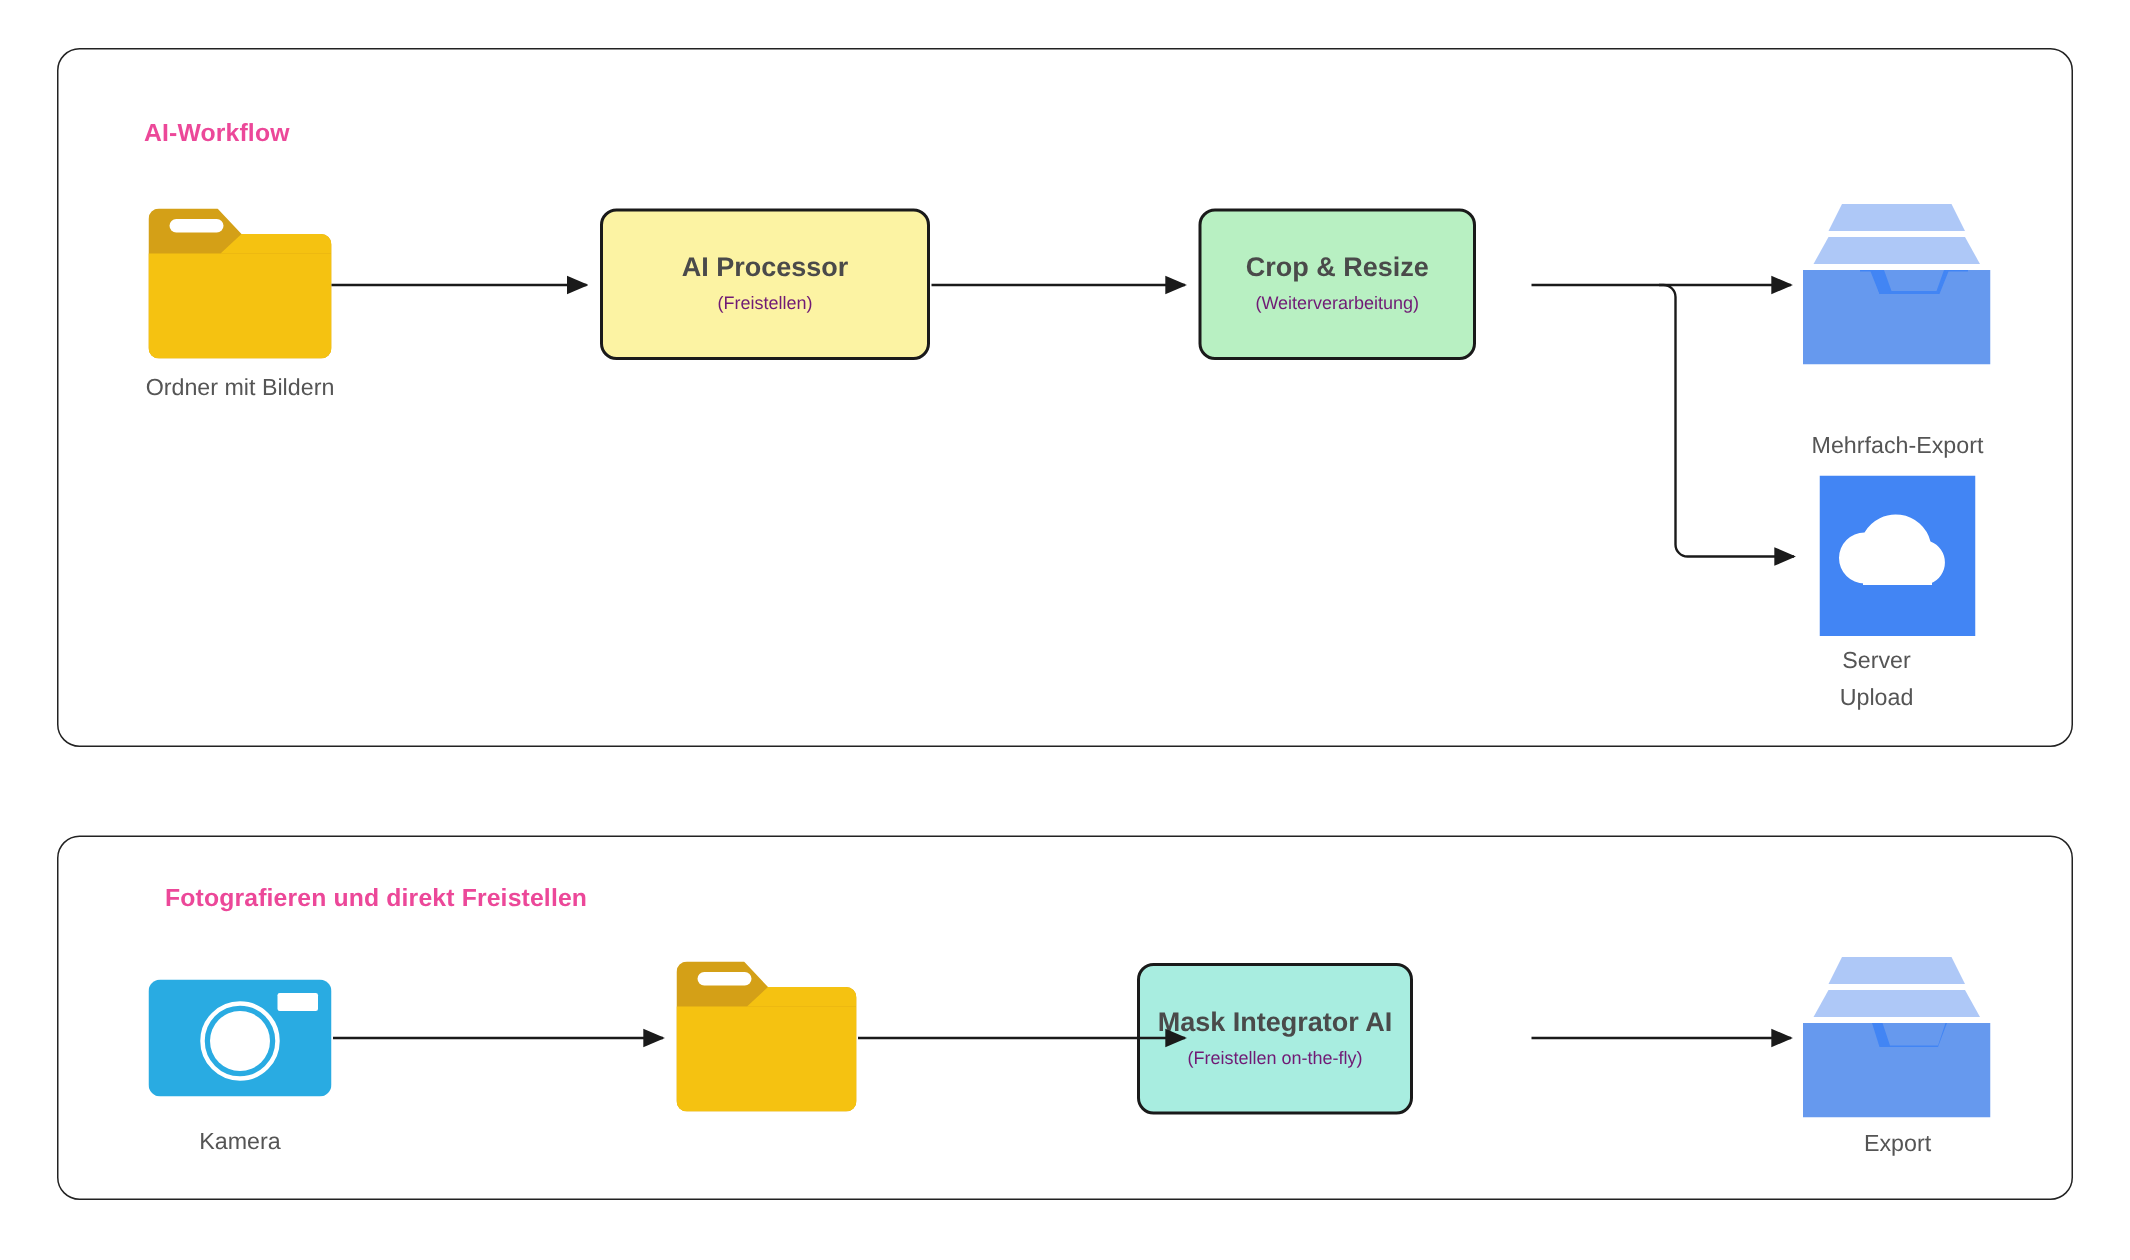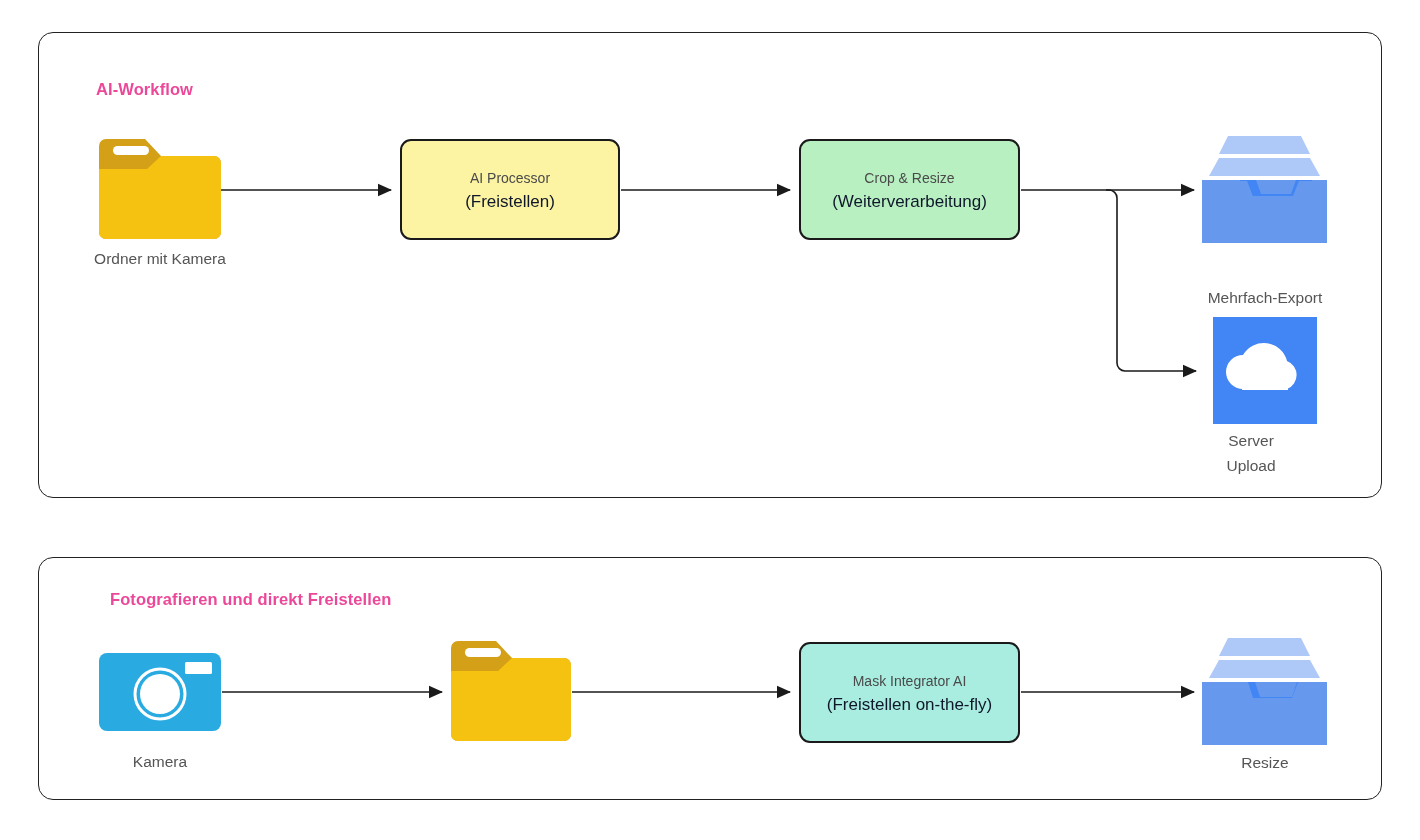--- a/index.html
+++ b/index.html
@@ -58,36 +58,36 @@
     position: absolute;
     border: 2.2px solid #1a1a1a;
     border-radius: 11px;
     box-sizing: border-box;
     display: flex;
     flex-direction: column;
     align-items: center;
     justify-content: center;
   }
   .proc-title {
-    font-size: 14px;
-    font-weight: normal;
+    font-size: 18px;
+    font-weight: bold;
     color: #4a4a4a;
     line-height: 24px;
     white-space: nowrap;
   }
   .proc-sub {
-    font-size: 17px;
+    font-size: 12px;
     font-weight: normal;
-    color: #0f172a;
+    color: #701a75;
     line-height: 24px;
     white-space: nowrap;
   }
   #box-ai      { left: 400px; top: 139px; width: 220px; height: 101px; background: #FCF3A3; }
-  #box-crop    { left: 799px; top: 139px; width: 221px; height: 101px; background: #B8F0C2; }
-  #box-mask    { left: 799px; top: 642px; width: 221px; height: 101px; background: #A8EDE0; }
+  #box-crop    { left: 799px; top: 139px; width: 185px; height: 101px; background: #B8F0C2; }
+  #box-mask    { left: 758px; top: 642px; width: 184px; height: 101px; background: #A8EDE0; }
 
   
   .icon-wrap { position: absolute; }
 
   
   .arrow-layer {
     position: absolute;
     left: 0; top: 0;
     width: 1420px; height: 840px;
     pointer-events: none;
@@ -102,21 +102,21 @@
   <div class="card-title" id="title-workflow">AI-Workflow</div>
 
   <div class="icon-wrap" style="left:99px; top:139px;">
     <svg width="122" height="100" viewBox="0 0 122 100">
       <path d="M0,7 A7,7 0 0 1 7,0 L46,0 L62,17 L115,17 A7,7 0 0 1 122,24 L122,93 A7,7 0 0 1 115,100 L7,100 A7,7 0 0 1 0,93 Z" fill="#D4A017"></path>
       <rect x="14" y="7" width="36" height="9" rx="4.5" fill="#ffffff"></rect>
       <path d="M0,30 L122,30 L122,93 A7,7 0 0 1 115,100 L7,100 A7,7 0 0 1 0,93 Z" fill="#F5C211"></path>
       <path d="M0,30 L48,30 L62,17 L115,17 A7,7 0 0 1 122,24 L122,30 Z" fill="#F5C211"></path>
     </svg>
   </div>
-  <div class="node-label" style="left:40px; top:246px; width:240px;">Ordner mit Kamera</div>
+  <div class="node-label" style="left:40px; top:246px; width:240px;">Ordner mit Bildern</div>
 
   <div class="proc-box" id="box-ai">
     <div class="proc-title">AI Processor</div>
     <div class="proc-sub">(Freistellen)</div>
   </div>
 
   <div class="proc-box" id="box-crop">
     <div class="proc-title">Crop &amp; Resize</div>
     <div class="proc-sub">(Weiterverarbeitung)</div>
   </div>
@@ -172,21 +172,21 @@
   </div>
 
   <div class="icon-wrap" style="left:1202px; top:630px;">
     <svg width="125" height="115" viewBox="0 0 125 115">
       <polygon points="17,26 108,26 99,8 26,8" fill="#AEC8F7"></polygon>
       <polygon points="7,48 118,48 108,30 17,30" fill="#AEC8F7"></polygon>
       <path d="M0,52 L125,52 L125,115 L0,115 Z" fill="#6699EE"></path>
       <polygon points="38,52 53,52 58,67 90,67 95,52 110,52 110,52 96,52 90,68 51,68 46,52" fill="#4285F4"></polygon>
     </svg>
   </div>
-  <div class="node-label" style="left:1145px; top:750px; width:240px;">Resize</div>
+  <div class="node-label" style="left:1145px; top:750px; width:240px;">Export</div>
 
   <svg class="arrow-layer">
     <defs>
       <marker id="ah" markerWidth="9" markerHeight="9" refX="8.2" refY="4.5" orient="auto" markerUnits="strokeWidth">
         <path d="M0,0.6 L9,4.5 L0,8.4 Z" fill="#1a1a1a"></path>
       </marker>
     </defs>
 
     <line x1="221" y1="190" x2="391" y2="190" stroke="#1a1a1a" stroke-width="1.6" marker-end="url(#ah)"></line>
 

